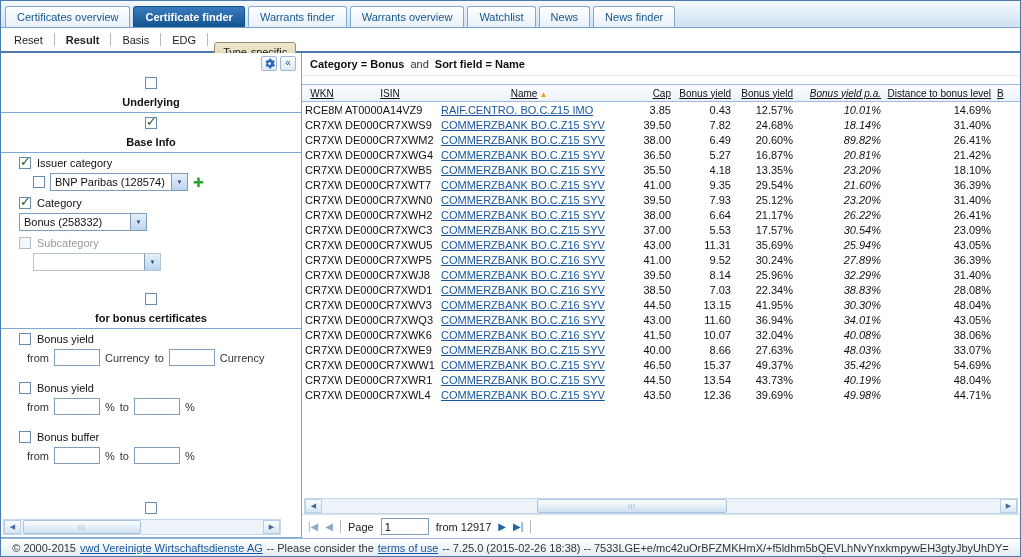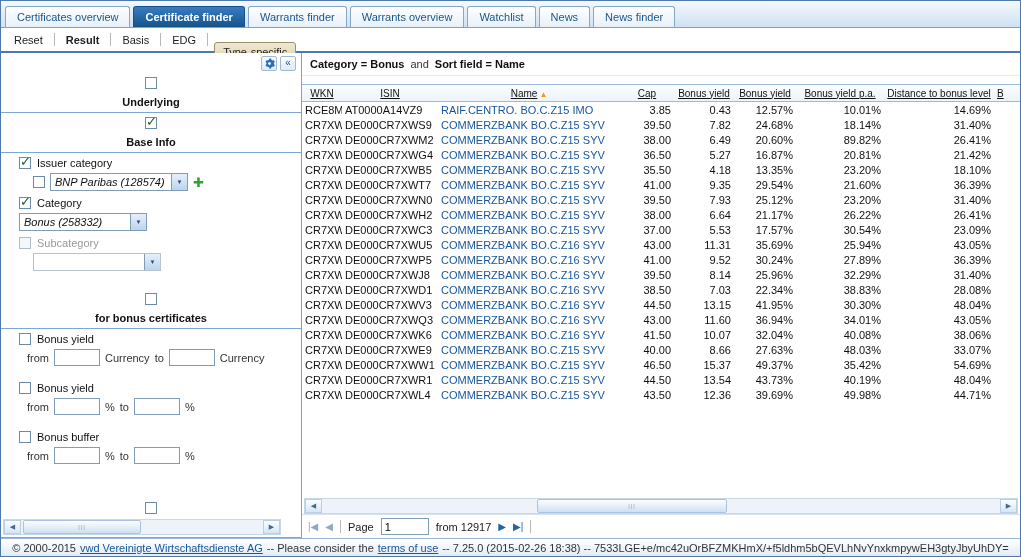--- a/index.html
+++ b/index.html
@@ -35,21 +35,21 @@
   .cb { width:12px; height:12px; border:1px solid #6a8bab; background:#fff; display:inline-block; position:relative; flex:none; cursor:pointer; }
   .cb.checked::after { content:"✓"; position:absolute; top:-4px; left:0; font-size:13px; font-weight:bold; color:#1f5e24; }
   .cb.dis { border-color:#aebdc9; background:#f4f6f8; }
   .cb.dis.checked::after { color:#9fb0bd; }
   .sub-check { display:flex; align-items:flex-start; gap:6px; padding:4px 0 2px 18px; }
   .sub-check .lbl { color:#111; }
   .sub-check.gray .lbl { color:#9a9a9a; }
   .ctl-row { display:flex; align-items:center; gap:5px; padding:2px 0 2px 18px; }
   .ctl-row.deep { padding-left:32px; }
   .select { display:flex; align-items:stretch; border:1px solid #7f9db9; background:#fff; height:18px; cursor:pointer; }
-  .select .val { flex:1; padding:2px 4px; overflow:hidden; white-space:nowrap; color:#111;font-style:italic; }
+  .select .val { flex:1; padding:2px 4px; overflow:hidden; white-space:nowrap; color:#111; }
   .select .arrow { width:16px; background:linear-gradient(#e6f0fb,#bcd4ee); border-left:1px solid #7f9db9;
                    display:flex; align-items:center; justify-content:center; font-size:6px; color:#2a4d74; }
   .select.dis { border-color:#b6c4cf; }
   .w135 { width:138px; } .w115 { width:128px; }
   .plus { color:#2fa32f; font-size:13px; font-weight:bold; cursor:pointer; line-height:1; }
   .range-row { display:flex; align-items:center; gap:5px; padding:2px 0 4px 26px; color:#333; }
   .tinput { width:46px; height:17px; border:1px solid #7f9db9; font-size:11px; padding:0 3px; font-family:inherit; }
   .gap8 { height:8px; } .gap16 { height:16px; } .gap30 { height:30px; }
 
   
@@ -70,24 +70,24 @@
 
   .table-wrap { flex:1; min-height:0; overflow:hidden; display:flex; flex-direction:column; padding-top:8px; }
   .thead { display:flex; align-items:center; height:18px; flex:none; background:linear-gradient(#fbfdff,#ecf3fa);
            border-top:1px solid #9cbade; border-bottom:1px solid #9cbade; }
   .th { font-size:10px; color:#17569c; text-decoration:underline; white-space:nowrap; overflow:hidden; cursor:pointer; }
   .trow { display:flex; align-items:center; height:15px; flex:none; }
   .c { padding:0 3px; white-space:nowrap; overflow:hidden; color:#111; }
   .num { text-align:right; }
   .c-wkn { width:40px; } .c-isin { width:96px; } .c-name { width:182px; }
   .c-cap { width:54px; } .c-by1 { width:60px; } .c-by2 { width:62px; }
-  .c-bypa { width:88px; } .c-dist { width:110px; } .c-b { flex:1; }
+  .c-bypa { width:88px;font-style:italic; } .c-dist { width:110px; } .c-b { flex:1; }
   .th.c-wkn, .th.c-isin, .th.c-name { text-align:center; }
-  .th.num { text-align:center; }
-  .namelink { color:#17569c; cursor:pointer; }
+  .th.num { text-align:right; }
+  .namelink { color:#17569c; text-decoration:underline; cursor:pointer; }
   .sort-arrow { color:#f59d00; font-size:8px; text-decoration:none; display:inline-block; margin-left:2px; }
   .spacer { flex:1; }
 
   .content-scroll { margin:0 2px; flex:none; }
 
   .pager { height:24px; flex:none; display:flex; align-items:center; gap:7px; padding:0 6px; border-top:1px solid #d7e3f0; }
   .pg-ico { font-size:10px; cursor:pointer; }
   .pg-ico.dim { color:#8fa9c6; }
   .pg-ico.on { color:#1f64a8; }
   .pg-input { width:48px; height:17px; border:1px solid #7f9db9; font-size:11px; padding:0 3px; font-family:inherit; }

